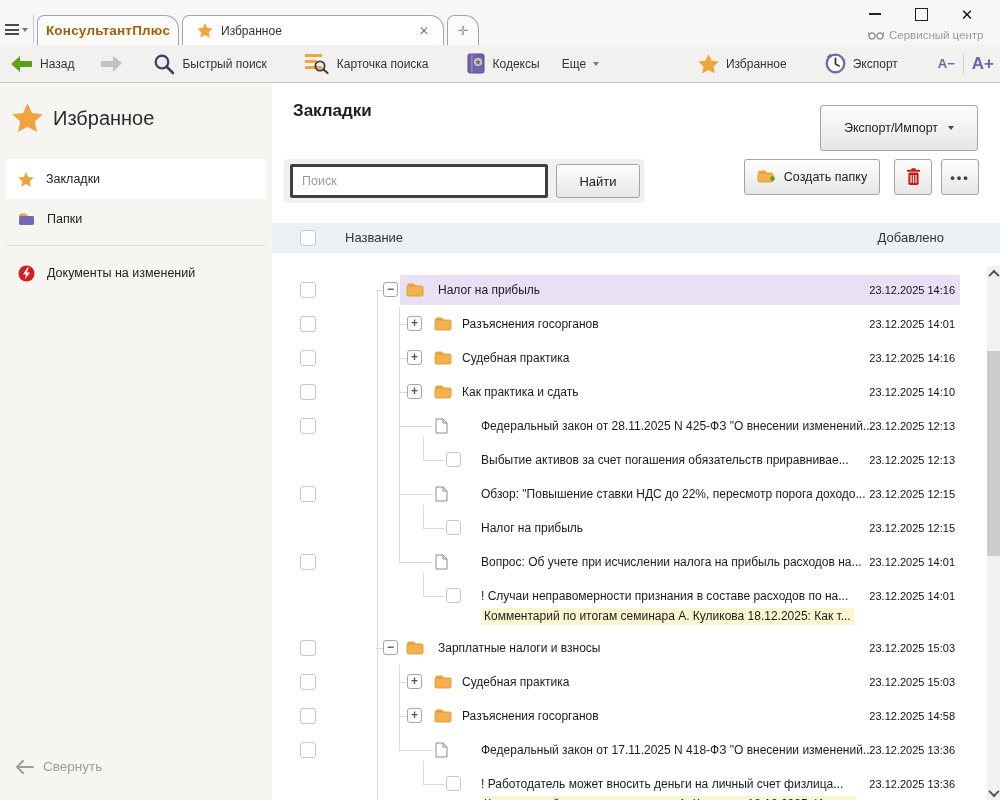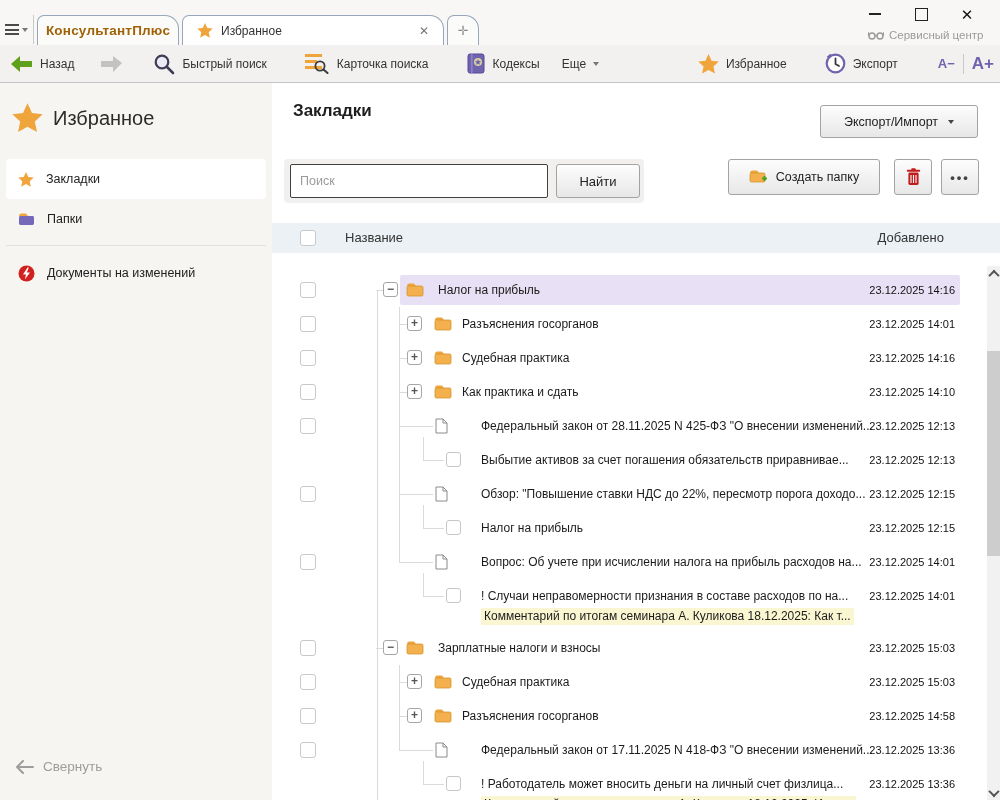--- a/index.html
+++ b/index.html
@@ -36,26 +36,26 @@
   .sidebar{width:272px;background:#f6f5f2;position:relative;flex:none}
   .sb-header{position:absolute;left:12px;top:20px;display:flex;align-items:center;gap:10px;color:#2b2b2b;font-size:20px}
   .sb-item{position:absolute;left:6px;right:6px;height:40px;display:flex;align-items:center;gap:12px;padding-left:12px;font-size:12.5px;color:#222;border-radius:4px;cursor:pointer;box-sizing:border-box}
   .sb-item.selected{background:#fff}
   .sb-divider{position:absolute;left:6px;right:6px;top:162px;border-top:1px solid #e3e1dc}
   .sb-collapse{position:absolute;left:16px;top:676px;display:flex;align-items:center;gap:9px;color:#9d9d9d;font-size:13.5px;cursor:pointer}
   
   .main{flex:1;position:relative;background:#fff;overflow:hidden}
   .page-title{position:absolute;left:21px;top:18px;font-size:17px;font-weight:bold;color:#1d1d1d}
   .btn{background:linear-gradient(#fdfdfd,#e7e7e7);border:1px solid #a3a3a3;border-radius:3px;font-size:12.5px;color:#222;display:flex;align-items:center;justify-content:center;cursor:pointer;box-sizing:border-box}
-  .export-btn{position:absolute;right:22px;top:22px;width:158px;height:33px;gap:10px}
+  .export-btn{position:absolute;right:22px;top:22px;width:158px;height:46px;gap:10px}
   .search-wrap{position:absolute;left:12px;top:76px;width:360px;height:44px;background:#f1f0ef;border-radius:4px}
-  .search-input{position:absolute;left:6px;top:5px;width:258px;height:34px;border:1px solid #404040;border-radius:2px;box-sizing:border-box;padding:0 9px;font-size:12.5px;color:#333;font-family:inherit}
+  .search-input{position:absolute;left:6px;top:5px;width:258px;height:34px;border:3px solid #404040;border-radius:2px;box-sizing:border-box;padding:0 9px;font-size:12.5px;color:#333;font-family:inherit}
   .search-input::placeholder{color:#9a9a9a}
   .find-btn{position:absolute;left:272px;top:5px;width:84px;height:34px;font-size:13px}
-  .create-btn{position:absolute;right:120px;top:76px;width:152px;height:36px;gap:8px}
+  .create-btn{position:absolute;right:120px;top:76px;width:136px;height:36px;gap:8px}
   .trash-btn{position:absolute;right:68px;top:76px;width:38px;height:36px}
   .dots-btn{position:absolute;right:21px;top:76px;width:38px;height:36px;font-weight:bold;letter-spacing:2px;font-size:13px;color:#444}
   
   .thead{position:absolute;left:0;right:0;top:140px;height:30px;background:#ebf1f5}
   .thead .cb{top:7px}
   .th-name{position:absolute;left:73px;top:0;line-height:30px;font-size:13px;color:#333}
   .th-added{position:absolute;right:56px;top:0;line-height:30px;font-size:13px;color:#333}
   
   .list{position:absolute;left:0;right:13px;top:190px;bottom:0;overflow:hidden}
   .row{position:relative;height:34px}

